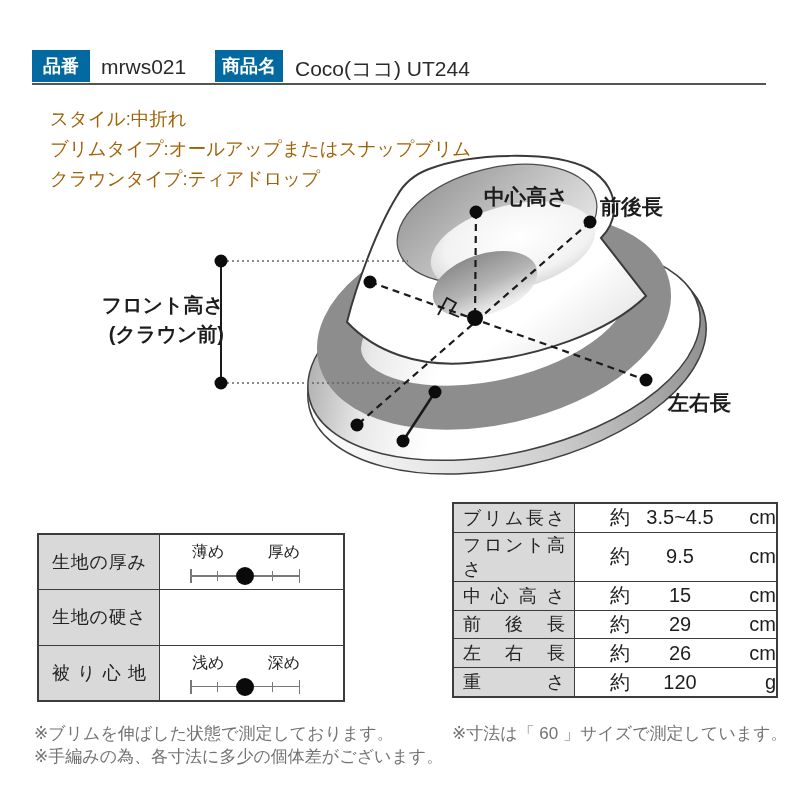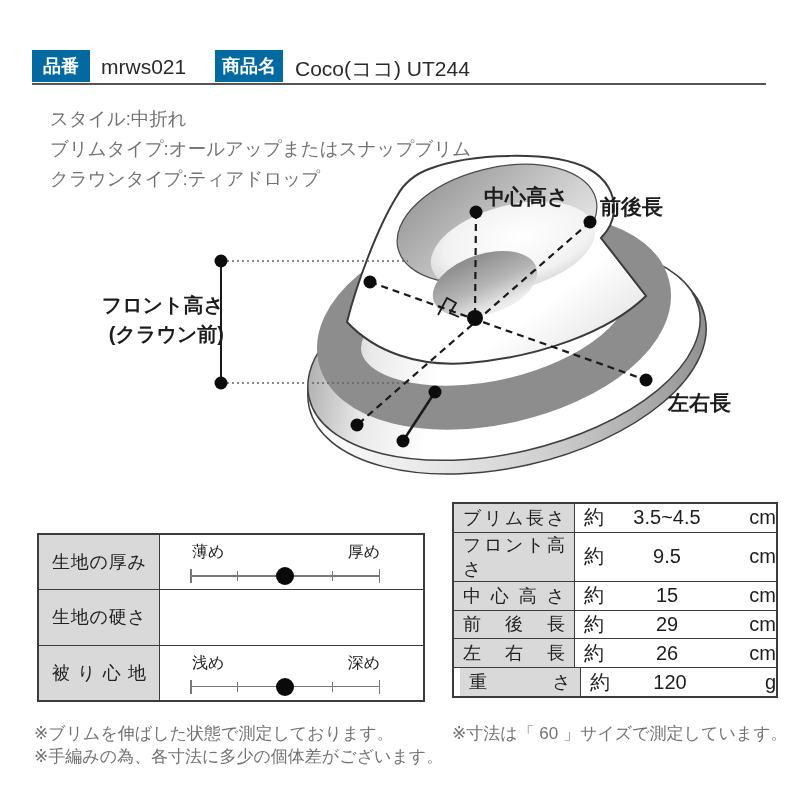--- a/index.html
+++ b/index.html
@@ -10,35 +10,35 @@
   .badge{position:absolute;background:#0369a1;color:#fff;font-size:18px;font-weight:bold;
          display:flex;align-items:center;justify-content:center;}
   .badge.b1{left:32px;top:50px;width:58px;height:32px;}
   .badge.b2{left:215px;top:50px;width:68px;height:32px;}
   .hval{position:absolute;font-size:21px;color:#2a2a2a;top:55px;}
   .hv1{left:101px;}
   .hv2{left:295px;}
   .hrule{position:absolute;left:32px;top:83px;width:734px;height:2px;background:#555;}
 
   
-  .specs{position:absolute;left:50px;top:104px;font-size:18.5px;line-height:30px;color:#737373;}
+  .specs{position:absolute;left:50px;top:104px;font-size:18.5px;line-height:30px;color:#a16207;}
 
   
   .dlabel{position:absolute;font-size:21px;font-weight:600;color:#1c1c1c;white-space:nowrap;}
   .lb-center{left:484px;top:183px;}
   .lb-fb{left:600px;top:193px;}
   .lb-front{left:74px;top:291px;width:150px;text-align:right;font-size:20px;line-height:29px;}
   .lb-lr{left:668px;top:389px;}
   .lb-brim{left:378px;top:455px;}
 
   
   .hat-svg{position:absolute;left:0;top:0;}
 
   
-  .feel{position:absolute;left:37px;top:533px;width:388px;height:169px;
+  .feel{position:absolute;left:37px;top:533px;width:308px;height:169px;
         border:2px solid #3c3c3c;box-sizing:border-box;display:flex;flex-direction:column;}
   .frow{flex:1;display:flex;border-bottom:1.5px solid #3c3c3c;}
   .frow:last-child{border-bottom:none;}
   .flabel{width:121px;background:#d9d9d9;border-right:1.5px solid #3c3c3c;
           font-size:18px;display:flex;align-items:center;box-sizing:border-box;padding:0 13px;}
   .flabel span{display:block;width:100%;text-align:justify;text-align-last:justify;}
   .fslider{flex:1;position:relative;}
   .fends{position:absolute;left:32px;right:43px;top:7px;display:flex;justify-content:space-between;
          font-size:16px;color:#222;}
   .ruler{position:absolute;left:30px;right:43px;top:33px;height:16px;}
@@ -49,22 +49,22 @@
   .ruler .tm{top:3px;height:10px;}
   .ruler .t1{left:calc(25% - 1px);}
   .ruler .t2{left:calc(50% - 1px);}
   .ruler .t3{left:calc(75% - 1px);}
   .ruler .dot{position:absolute;top:8px;width:18px;height:18px;border-radius:50%;
               background:#0a0a0a;transform:translate(-50%,-50%);}
 
   
   .sizes{position:absolute;left:452px;top:502px;width:326px;height:196px;
          border:2px solid #3c3c3c;box-sizing:border-box;display:flex;flex-direction:column;}
-  .srow{flex:1;display:flex;border-bottom:1.5px solid #3c3c3c;}
-  .srow:last-child{border-bottom:none;padding-left:6px;}
+  .srow{flex:1;display:flex;border-bottom:1.5px solid #3c3c3c;gap:26px;}
+  .srow:last-child{border-bottom:none;}
   .slabel{width:121px;background:#d9d9d9;border-right:1.5px solid #3c3c3c;
           font-size:18px;display:flex;align-items:center;box-sizing:border-box;padding:0 9px;}
   .slabel span{display:block;width:100%;text-align:justify;text-align-last:justify;}
   .sval{flex:1;display:flex;align-items:center;font-size:20px;color:#1e1e1e;
         box-sizing:border-box;padding:0 0 0 9px;}
   .sval .num{flex:1;text-align:center;}
   .sval .unit{width:46px;text-align:right;}
 
   
   .foot{position:absolute;font-size:17px;color:#737373;white-space:nowrap;}

